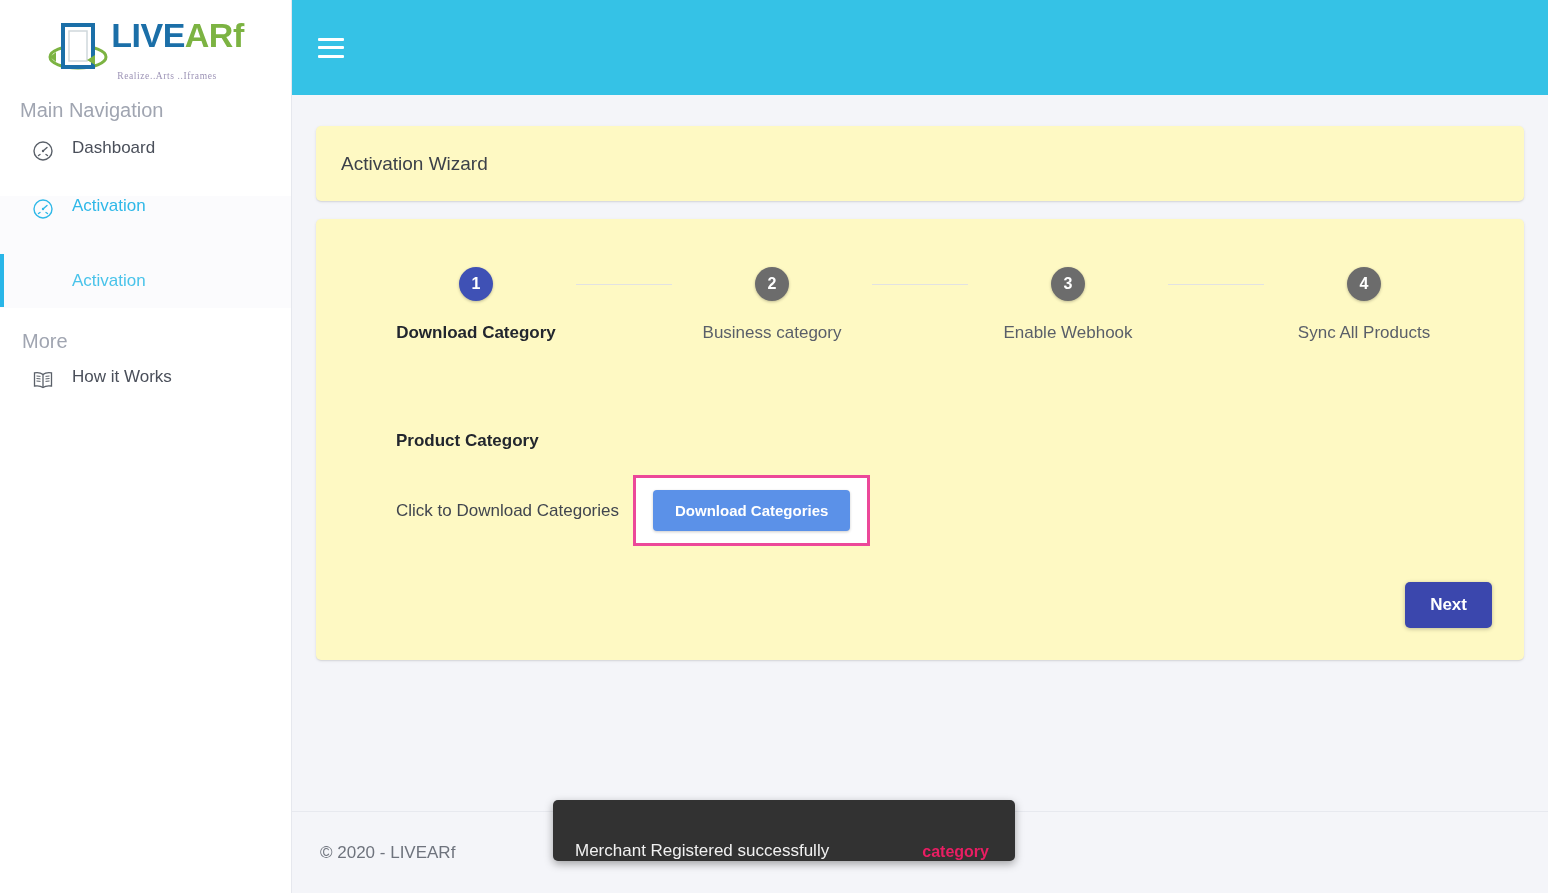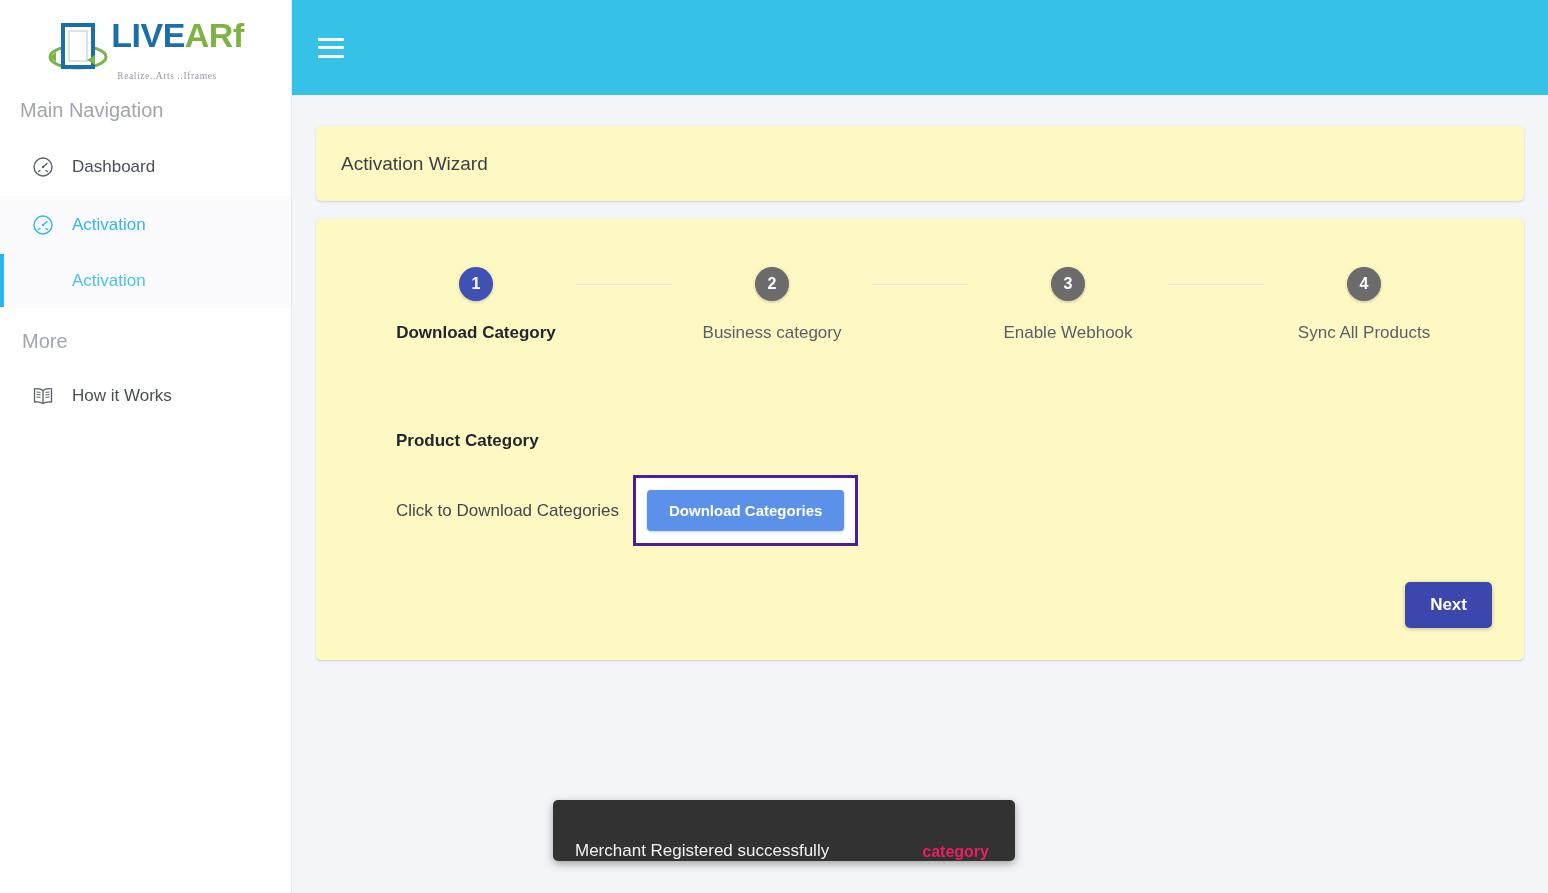--- a/index.html
+++ b/index.html
@@ -84,21 +84,21 @@
     color: #a0a5b1;
     padding: 4px 0 0 20px;
     margin-bottom: 16px;
     font-weight: normal;
   }
 
   .nav-heading.more { margin-top: 18px; margin-bottom: 14px; padding-left: 22px; }
 
   .nav-item {
     display: flex;
-    align-items: center;
+    align-items: flex-start;
     height: 58px;
     padding-left: 30px;
     font-size: 17px;
     color: #4a4f5a;
     cursor: pointer;
     position: relative;
     background: #ffffff;
   }
 
   .nav-item .ico {
@@ -266,22 +266,22 @@
     align-items: center;
   }
 
   .row-label {
     font-size: 17px;
     color: #41464f;
     margin-right: 14px;
   }
 
   .focus-box {
-    border: 3px solid #4c1d95;
-    padding: 12px 11px;
+    border: 3px solid #ec4899;
+    padding: 12px 17px;
     background: #ffffff;
     display: inline-flex;
   }
 
   .btn-download {
     background: #5b91e8;
     color: #ffffff;
     border: none;
     border-radius: 4px;
     padding: 12px 22px;
@@ -489,20 +489,23 @@
 
           <div class="btn-next-wrap">
             <button class="btn-next">Next</button>
           </div>
         </div>
 
       </div>
 
     </div>
 
+    <footer class="footer">
+      <span>© 2020 - LIVEARf</span>
+    </footer>
 
   </div>
 
   <div class="snackbar">
     <span class="snackbar-msg">Merchant Registered successfully</span>
     <span class="snackbar-action">category</span>
   </div>
 
 </div>
 

